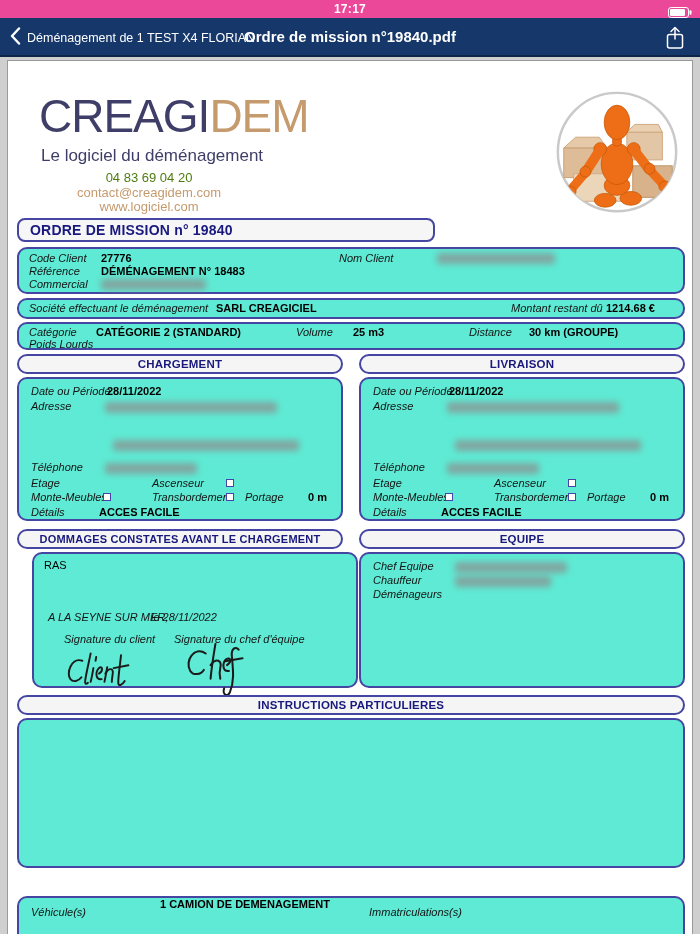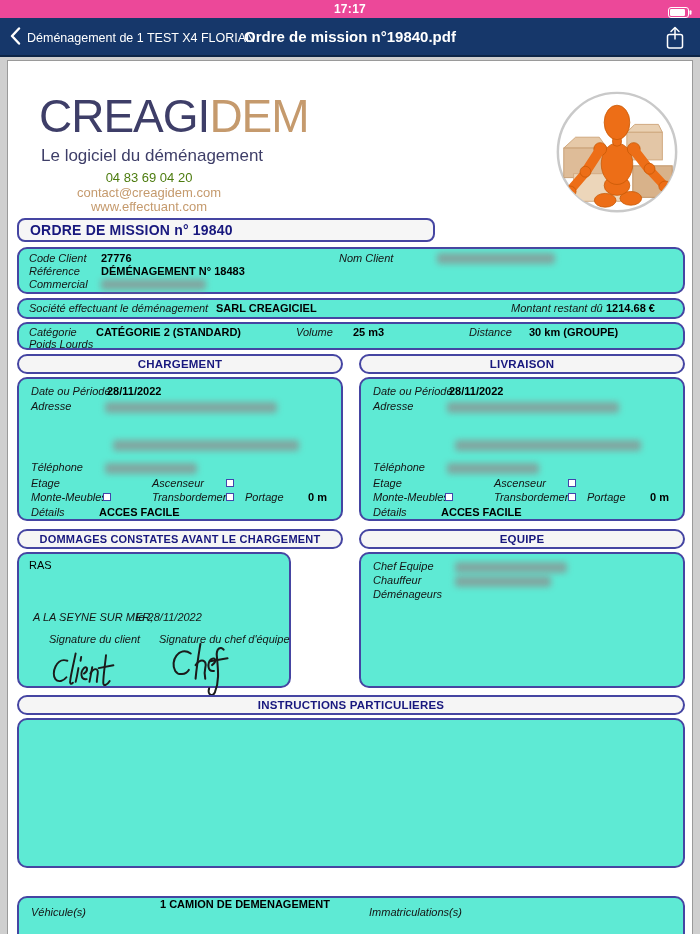--- a/index.html
+++ b/index.html
@@ -89,21 +89,21 @@
     </div>
   </div>
 
   <div class="page">
 
     <div class="abs brand" style="left:31px; top:32px;"><span>CREAGI</span><span class="part2">DEM</span></div>
     <div class="abs tagline" style="left:33px; top:85px;">Le logiciel du déménagement</div>
     <div class="abs contact" style="left:33px; top:110px; white-space:normal;">
       <div class="phone">04 83 69 04 20</div>
       <div class="tan">contact@creagidem.com</div>
-      <div class="tan">www.effectuant.com</div>
+      <div class="tan">www.logiciel.com</div>
     </div>
 
     <div class="abs" style="left:540px; top:22px;">
       <svg width="138" height="138" viewBox="0 0 140 140">
         <defs>
             <clipPath id="circ">
               <circle cx="70" cy="70" r="60"></circle>
             </clipPath>
           </defs>
         <circle cx="70" cy="70" r="60" fill="#fff" stroke="#c9c9c9" stroke-width="2.5"></circle>
@@ -210,21 +210,21 @@
       <span class="cb" style="left:207px; top:114px;"></span>
       <span class="abs lbl" style="left:226px; top:112px;">Portage</span>
       <span class="abs val" style="right:14px; top:112px;">0 m</span>
       <span class="abs lbl" style="left:12px; top:127px;">Détails</span>
       <span class="abs val" style="left:80px; top:127px;">ACCES FACILE</span>
     </div>
 
     <div class="pill" style="left:9px; top:468px; width:326px; height:20px; font-size:11px;">DOMMAGES CONSTATES AVANT LE CHARGEMENT</div>
     <div class="pill" style="left:351px; top:468px; width:326px; height:20px;">EQUIPE</div>
 
-    <div class="box" style="left:9px; top:491px; width:274px; height:136px;">
+    <div class="box" style="left:24px; top:491px; width:326px; height:136px;">
       <span class="abs txt" style="left:10px; top:5px;">RAS</span>
       <span class="abs lbl" style="left:14px; top:57px;">A LA SEYNE SUR MER,</span>
       <span class="abs lbl" style="left:117px; top:57px;">le 28/11/2022</span>
       <span class="abs lbl" style="left:30px; top:79px;">Signature du client</span>
       <span class="abs lbl" style="left:140px; top:79px;">Signature du chef d'équipe</span>
       <span class="abs sig" style="left:24px; top:92px;">
         <svg width="92" height="46" viewBox="0 0 95 50" fill="none" stroke="#1b1b1b" stroke-width="2.1" stroke-linecap="round">
           <path d="M24 16 C12 12 6 30 11 36 C14 40 20 38 23 34"></path>
           <path d="M33 8 C31 18 28 30 27 38 C26.5 41 28 42 30 40"></path>
           <path d="M36 24 C35 30 34 35 33 39"></path>

